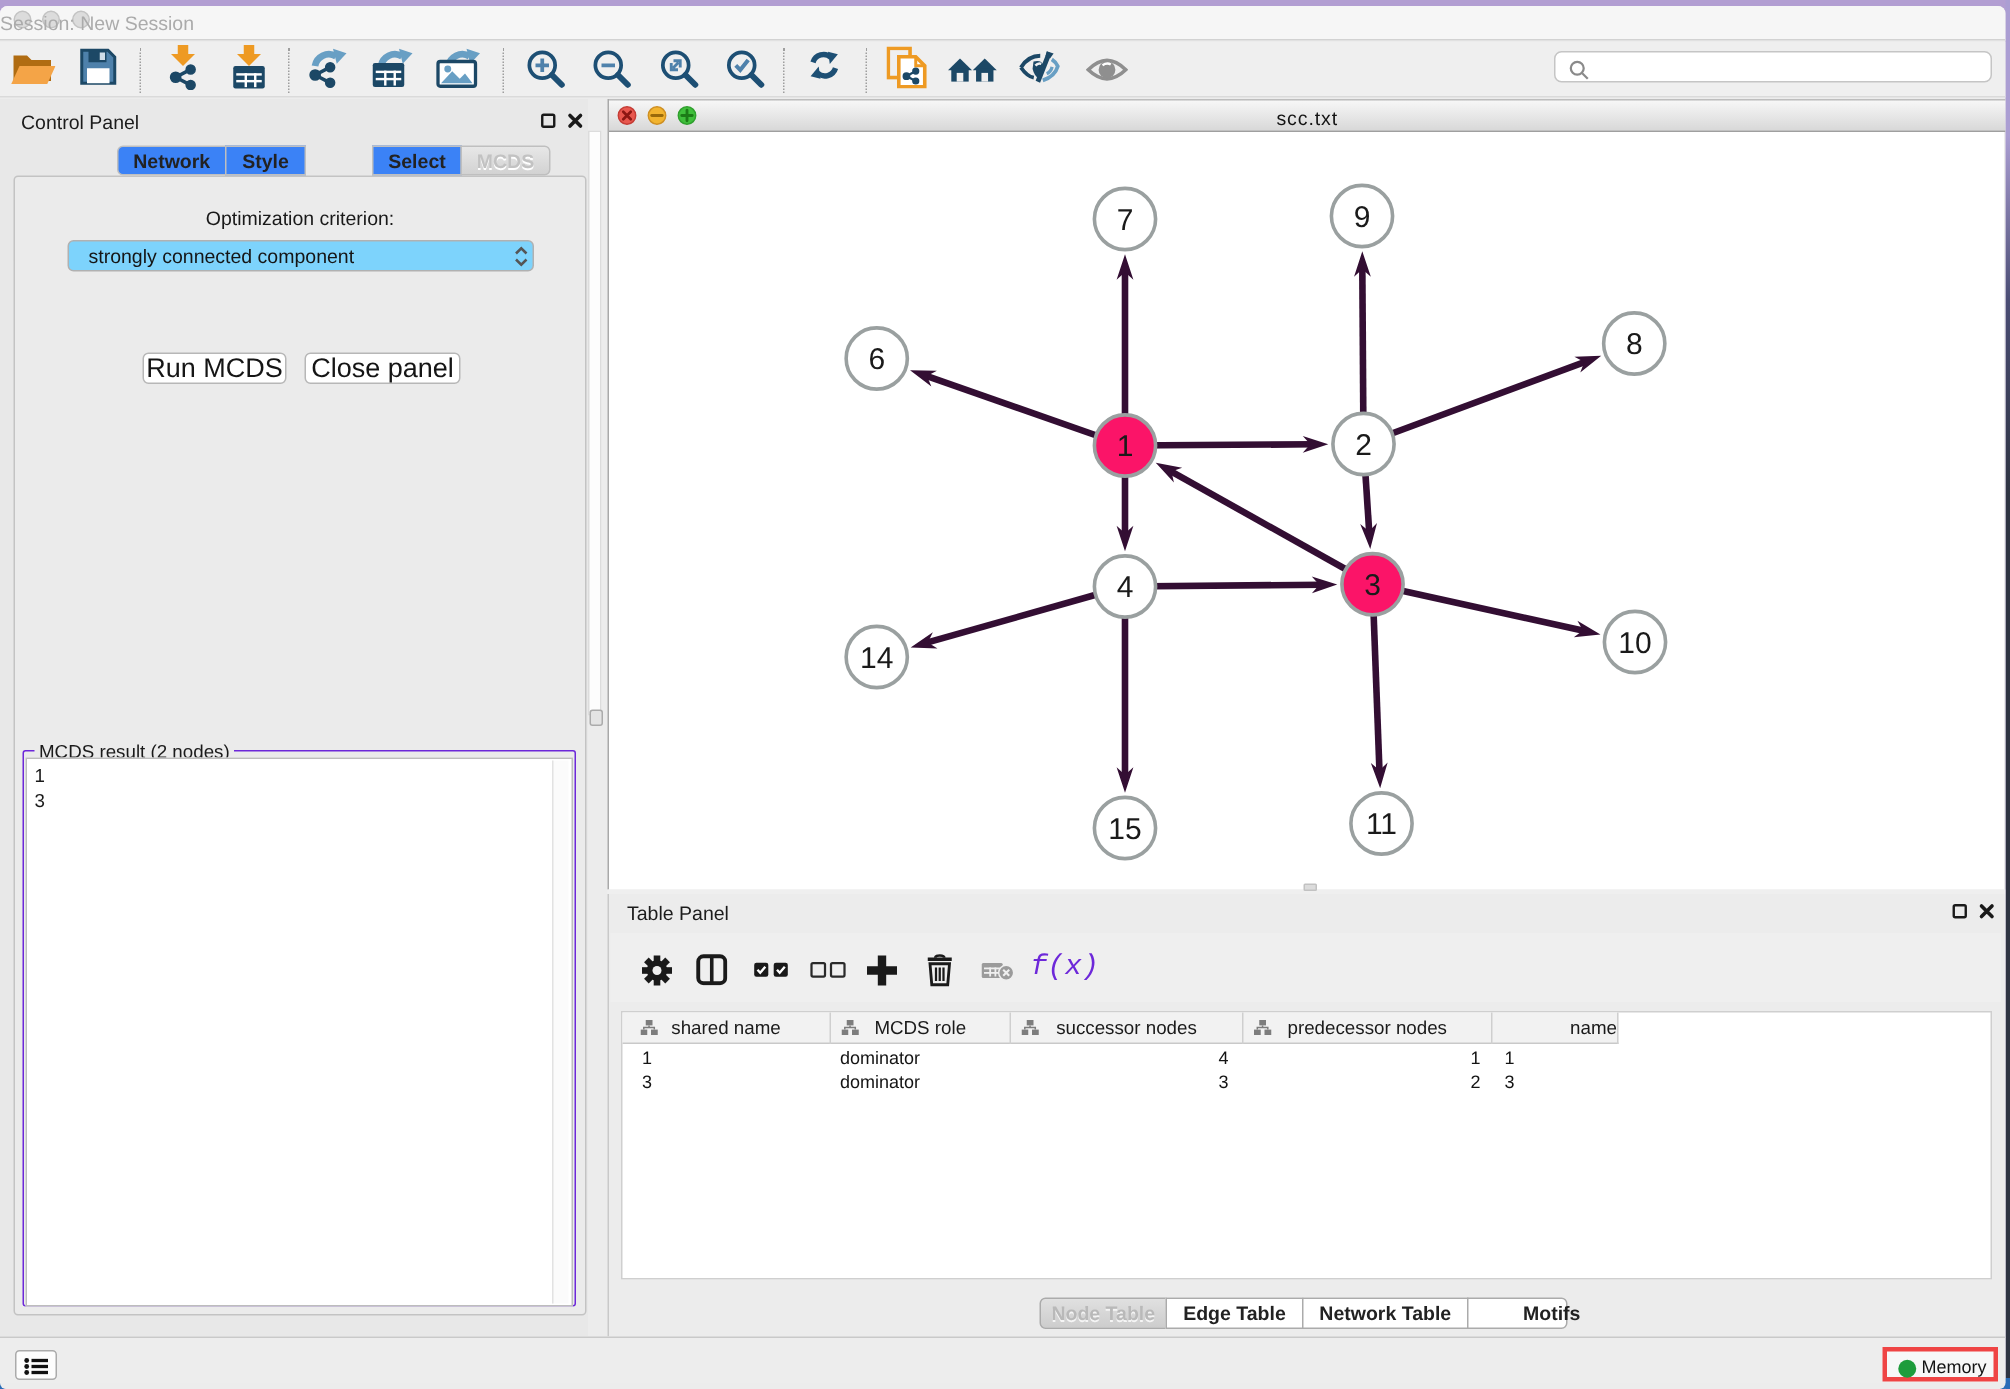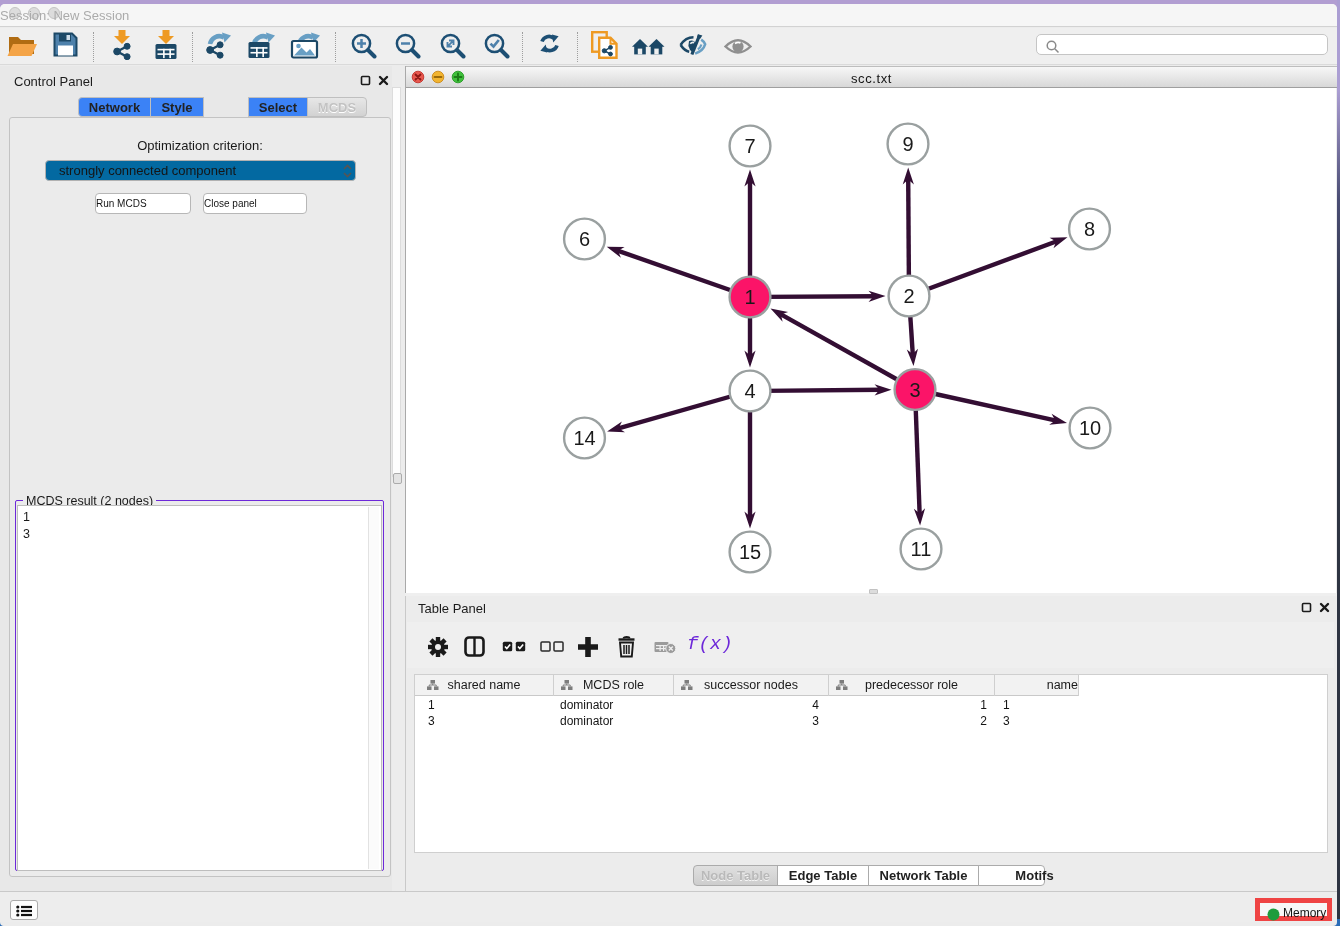--- a/index.html
+++ b/index.html
@@ -17,22 +17,22 @@
 .tsep{position:absolute;top:4px;height:30px;width:0;border-left:1px dotted #9e9e9e;}
 #search{position:absolute;left:1036px;top:6px;width:292px;height:21px;background:#fff;border:1px solid #c5c5c5;border-radius:5px;}
 
 #cpanel{position:absolute;left:0;top:62px;width:392px;height:825px;background:#e8e8e8;}
 #cphead{position:absolute;left:14px;top:8px;font-size:13px;color:#1c1c1c;}
 .tabrow{position:absolute;display:flex;}
 .tab{height:20px;font-size:13px;font-weight:bold;color:#222;background:#3b82f6;border:1px solid #bfbfbf;margin-left:-1px;display:flex;align-items:center;justify-content:center;}
 .tab.sel{background:linear-gradient(#e7e7e7,#d2d2d2);color:#c2c2c2;text-shadow:0 1px 0 #fff;border-radius:0 4px 4px 0;}
 #cpbox{position:absolute;left:9px;top:51px;width:382px;height:760px;background:#ebebeb;border:1px solid #c3c3c3;border-radius:3px;}
 #optlabel{position:absolute;left:0;top:20px;width:100%;text-align:center;font-size:13px;color:#191919;}
-#combo{position:absolute;left:35px;top:42px;width:311px;height:21px;background:#0369a1;border:1px solid #b1b1b1;border-radius:4px;font-size:13px;color:#151515;line-height:19px;padding-left:13px;}
-.btn{position:absolute;height:21px;background:#fff;border:1px solid #b7b7b7;border-radius:4px;font-size:10px;color:#151515;line-height:19px;}
+#combo{position:absolute;left:35px;top:42px;width:311px;height:21px;background:#7dd3fc;border:1px solid #b1b1b1;border-radius:4px;font-size:13px;color:#151515;line-height:19px;padding-left:13px;}
+.btn{position:absolute;height:21px;background:#fff;border:1px solid #b7b7b7;border-radius:4px;font-size:18px;color:#151515;text-align:center;line-height:19px;margin-top:42px;}
 #fieldset{position:absolute;left:5px;top:382px;width:369px;height:371px;border:1px solid #6d28d9;border-radius:2px;}
 #fslabel{position:absolute;left:7px;top:-7px;background:#ebebeb;padding:0 3px;font-size:12.5px;color:#1a1a1a;}
 #fsinner{position:absolute;left:1px;top:4px;width:365px;height:366px;background:#fff;border:1px solid #bdbdbd;}
 #fstext{position:absolute;left:5px;top:3px;font-size:12.5px;color:#1a1a1a;line-height:17px;white-space:pre;}
 #fsscroll{position:absolute;right:2px;top:1px;width:11px;height:362px;background:#fbfbfb;border-left:1px solid #e2e2e2;}
 
 #vdivider{position:absolute;left:392px;top:62px;width:13px;height:825px;background:#ececec;}
 #vdivwhite{position:absolute;left:0;top:21px;width:9px;height:390px;background:#fdfdfd;border:1px solid #dcdcdc;}
 #vdivknob{position:absolute;left:1px;top:407px;width:9px;height:11px;background:#e4e4e4;border:1px solid #ababab;border-radius:2px;}
 
@@ -51,21 +51,21 @@
 .th{position:absolute;top:0;height:21px;border-right:1px solid #cfcfcf;font-size:12.5px;color:#1a1a1a;text-align:center;line-height:21px;}
 .row{position:absolute;left:0;width:914px;height:16px;font-size:12px;color:#141414;}
 .cell{position:absolute;top:1px;}
 .cellr{position:absolute;top:1px;text-align:right;}
 #btabs{position:absolute;left:288px;top:269px;display:flex;}
 .btab{height:21px;font-size:13px;font-weight:bold;color:#222;background:#fff;border:1px solid #ababab;margin-left:-1px;display:flex;align-items:center;justify-content:center;}
 .btab.sel{background:linear-gradient(#e0e0e0,#cdcdcd);color:#b9b9b9;text-shadow:0 1px 0 #f5f5f5;border-radius:4px 0 0 4px;}
 
 #statusbar{position:absolute;left:0;top:887px;width:100%;height:31px;background:#ededed;border-top:1px solid #c9c9c9;}
 #listbtn{position:absolute;left:10px;top:8px;width:28px;height:20px;background:#fdfdfd;border:1px solid #ababab;border-radius:3px;}
-#membtn{position:absolute;right:5px;top:6px;width:77px;height:23px;background:#f7f7f7;border:5px solid #ef4444;font-size:12px;color:#141414;line-height:21px;padding-left:23px;}
+#membtn{position:absolute;right:5px;top:6px;width:77px;height:23px;background:#f7f7f7;border:3px solid #ef4444;font-size:12px;color:#141414;line-height:21px;padding-left:23px;}
 text{font-family:"Liberation Sans",sans-serif;}
 </style>
 </head>
 <body>
 <div id="rightstrip"></div>
 <div id="brcorner"></div>
 <div id="blcorner"></div>
 <div id="win">
   <div id="titlebar">
     <div class="tl" style="left:9px;"></div>
@@ -393,21 +393,21 @@
           <circle cx="16.8" cy="7.5" r="5" fill="#9b9b9b" stroke="#efefef" stroke-width="1"></circle>
           <path d="M14.8 5.5 L18.8 9.5 M18.8 5.5 L14.8 9.5" stroke="#efefef" stroke-width="1.4"></path>
         </svg>
 <div class="abs" style="left:280px;top:11px;font-family:Liberation Mono, monospace;font-style:italic;font-size:19px;color:#6d28d9;">f(x)</div>
       </div>
     <div id="ttable">
       <div id="thead">
         <div class="th" style="left:0;width:139px;">shared name</div>
         <div class="th" style="left:139px;width:120px;">MCDS role</div>
         <div class="th" style="left:259px;width:155px;">successor nodes</div>
-        <div class="th" style="left:414px;width:166px;">predecessor role</div>
+        <div class="th" style="left:414px;width:166px;">predecessor nodes</div>
         <div class="th" style="left:580px;width:84px;text-align:right;">name</div>
         <svg class="abs" style="left:12px;top:5px;" width="12" height="11" viewBox="0 0 12 11">
             <g fill="#7d7d7d">
               <rect x="3.5" y="0" width="4.5" height="3.6"></rect>
               <rect x="0" y="6.4" width="4.5" height="3.6"></rect>
               <rect x="7" y="6.4" width="4.5" height="3.6"></rect>
               <path d="M5.7 3.6 V5 M2.2 6.4 V5 H9.2 V6.4" stroke="#7d7d7d" stroke-width="1" fill="none"></path>
             </g>
           </svg>
 <svg class="abs" style="left:146px;top:5px;" width="12" height="11" viewBox="0 0 12 11">

